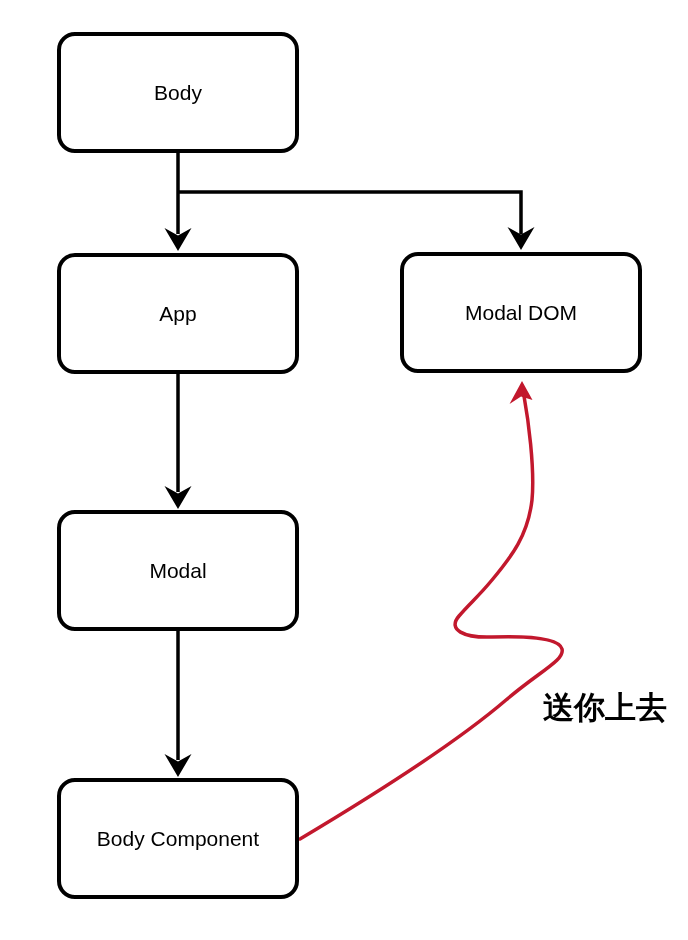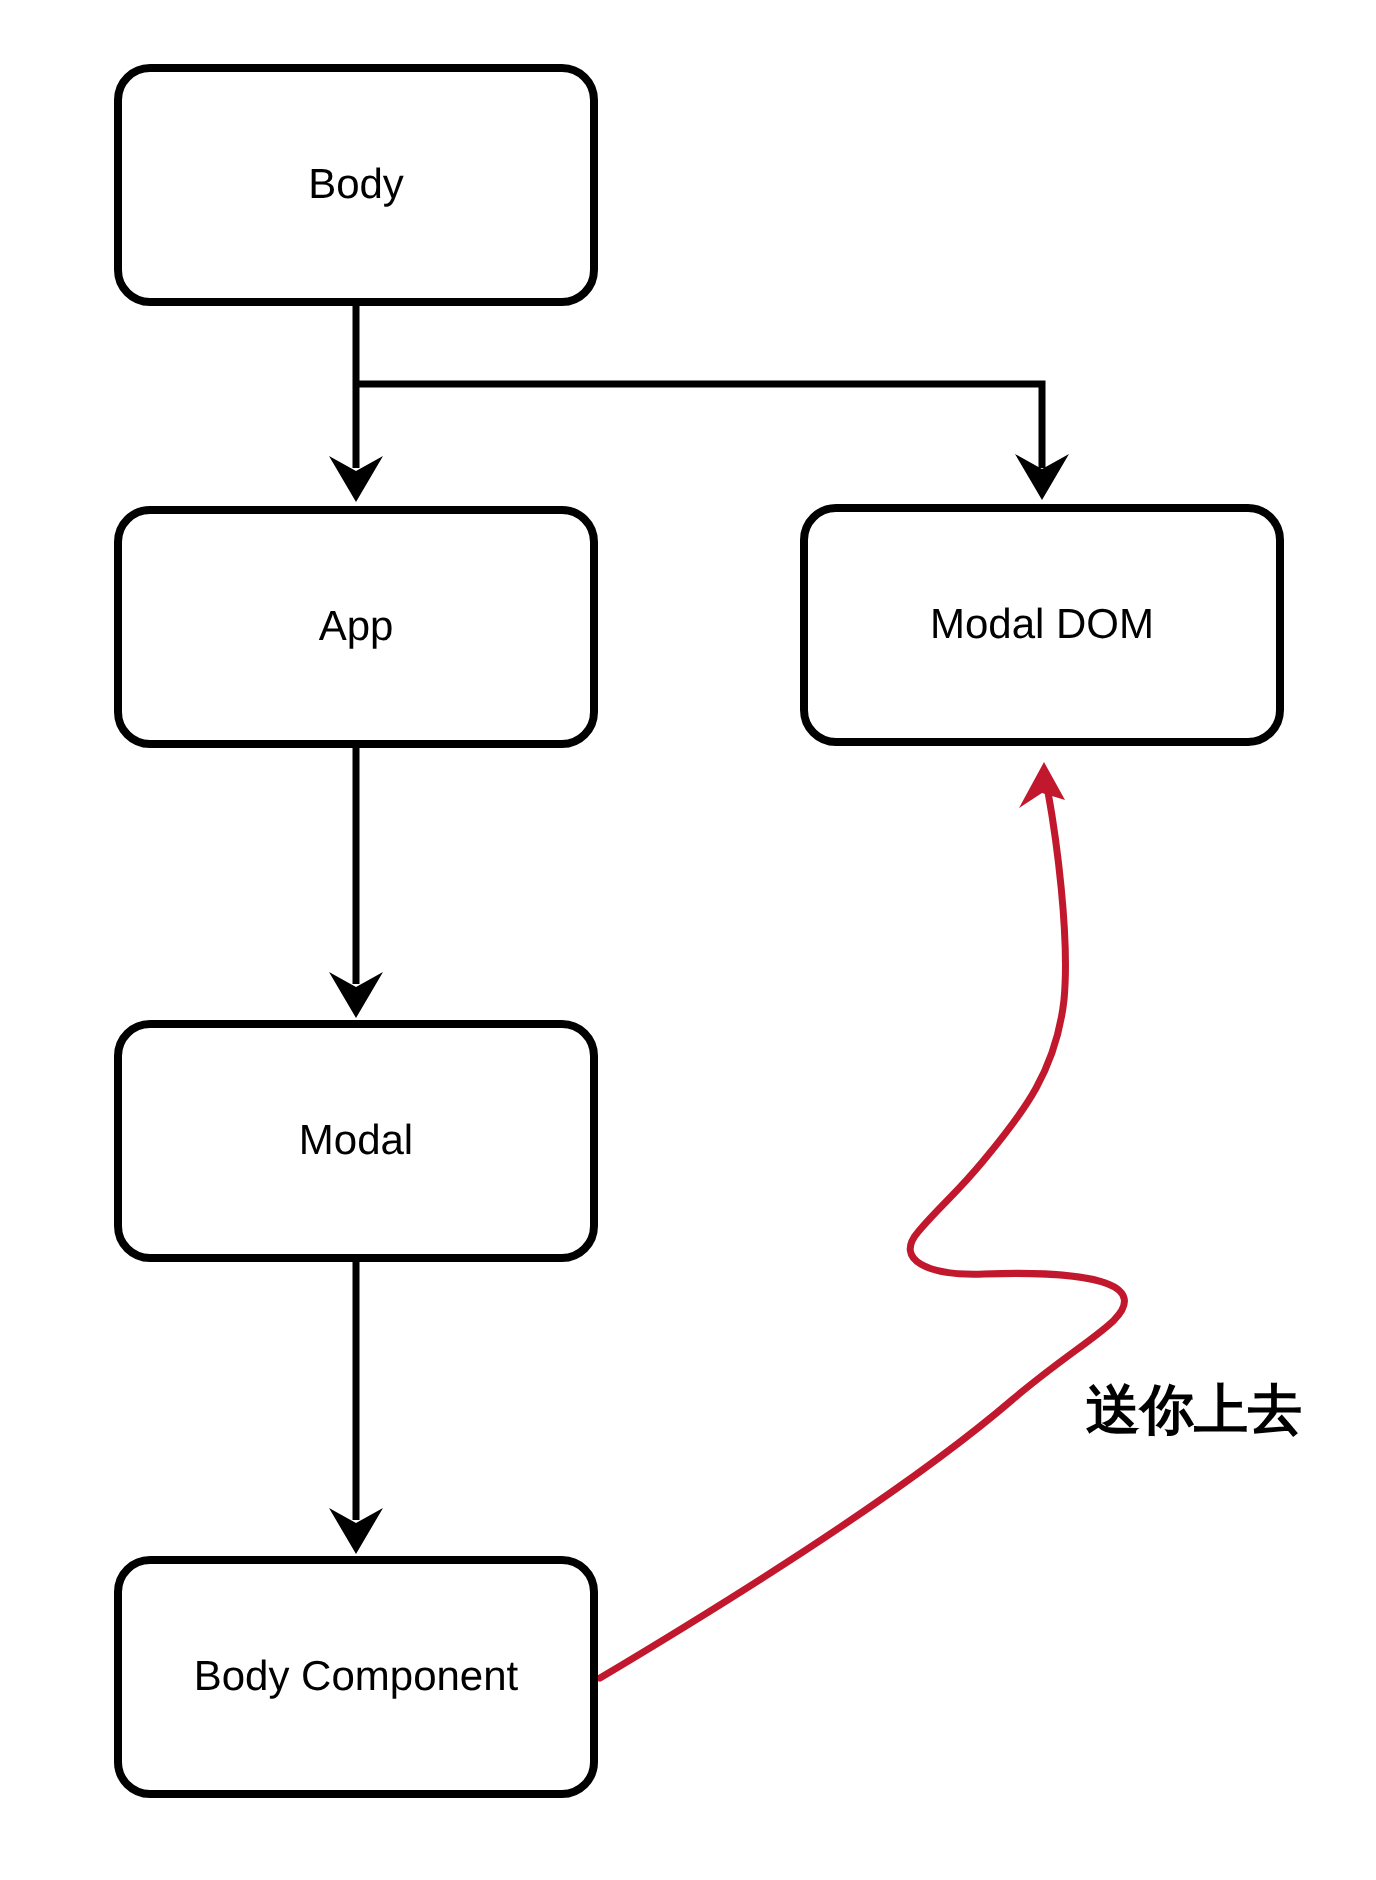--- a/index.html
+++ b/index.html
@@ -44,21 +44,21 @@
   }
   .node-body            { left: 57px;  top: 32px;  }
   .node-app             { left: 57px;  top: 253px; }
   .node-modal-dom       { left: 400px; top: 252px; }
   .node-main            { left: 57px;  top: 510px; }
   .node-modal-component { left: 57px;  top: 778px; }
   .edge-label {
     position: absolute;
     left: 543px;
     top: 687px;
-    font-size: 27px;
+    font-size: 31px;
     font-weight: bold;
     color: var(--label-text);
     white-space: nowrap;
   }
   .watermark {
     position: absolute;
     right: 15px;
     bottom: 16px;
     font-size: 20px;
     color: var(--watermark-text);

